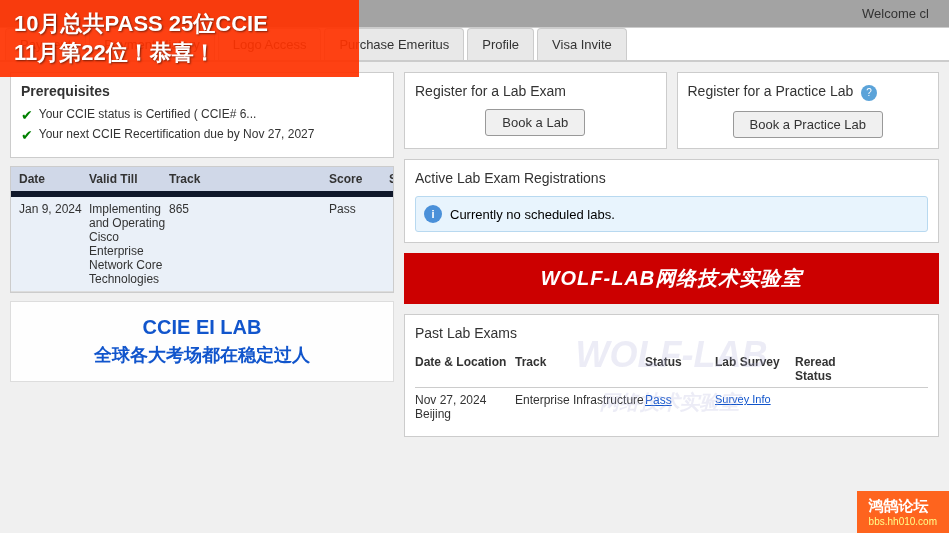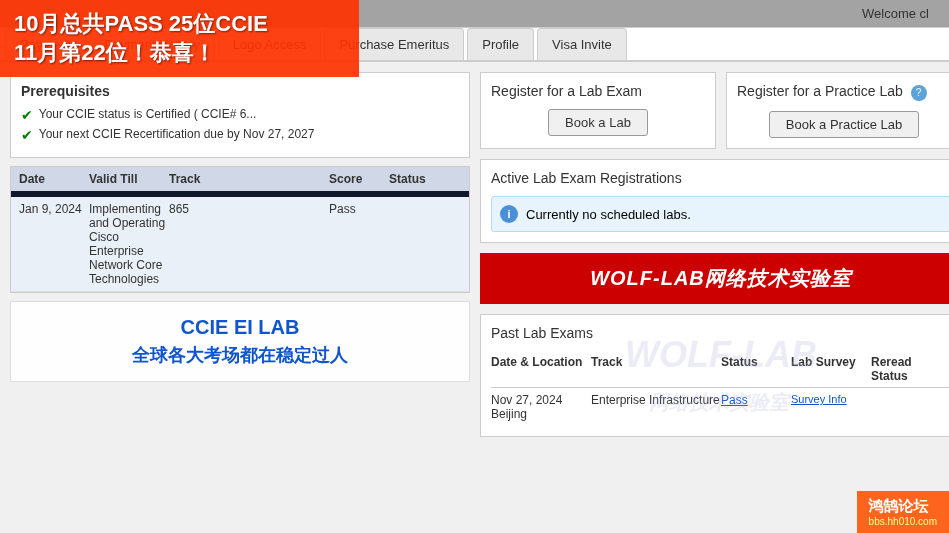--- a/index.html
+++ b/index.html
@@ -10,21 +10,21 @@
     .welcome-text { font-size: 13px; color: #333; margin-right: 10px; }
 
     
     .nav-tabs { background: #fff; display: flex; border-bottom: 2px solid #ccc; padding: 0 5px; }
     .nav-tab { padding: 8px 14px; border: 1px solid #ccc; border-bottom: none; background: #e8e8e8; margin-right: 3px; cursor: pointer; font-size: 13px; color: #333; border-radius: 4px 4px 0 0; }
 
     
     .main-content { display: flex; padding: 10px; gap: 10px; }
 
     
-    .left-panel { width: 460px; flex-shrink: 0; }
+    .left-panel { width: 384px; flex-shrink: 0; }
     .prerequisites-box { background: #fff; border: 1px solid #ccc; padding: 10px; margin-bottom: 8px; }
     .prerequisites-title { font-size: 14px; font-weight: bold; color: #333; margin-bottom: 8px; }
     .check-item { display: flex; align-items: flex-start; margin-bottom: 4px; font-size: 12px; color: #333; }
     .check-icon { color: green; margin-right: 6px; font-size: 14px; flex-shrink: 0; }
     .help-icon { display: inline-block; width: 16px; height: 16px; border-radius: 50%; background: #5ba3d9; color: #fff; text-align: center; font-size: 10px; line-height: 16px; margin-left: 4px; cursor: pointer; }
 
     .table-container { background: #fff; border: 1px solid #ccc; overflow: hidden; }
     .table-header { display: grid; grid-template-columns: 70px 80px 160px 60px 60px; background: #d0d8e8; padding: 5px 8px; font-weight: bold; font-size: 12px; color: #333; border-bottom: 6px solid #0f172a; }
     .table-row-data { display: grid; grid-template-columns: 70px 80px 160px 60px 60px; padding: 5px 8px; font-size: 12px; color: #333; background: #eaf0f8; border-bottom: 1px solid #ddd; }
     .pass-badge { color: #333; font-size: 12px; }

